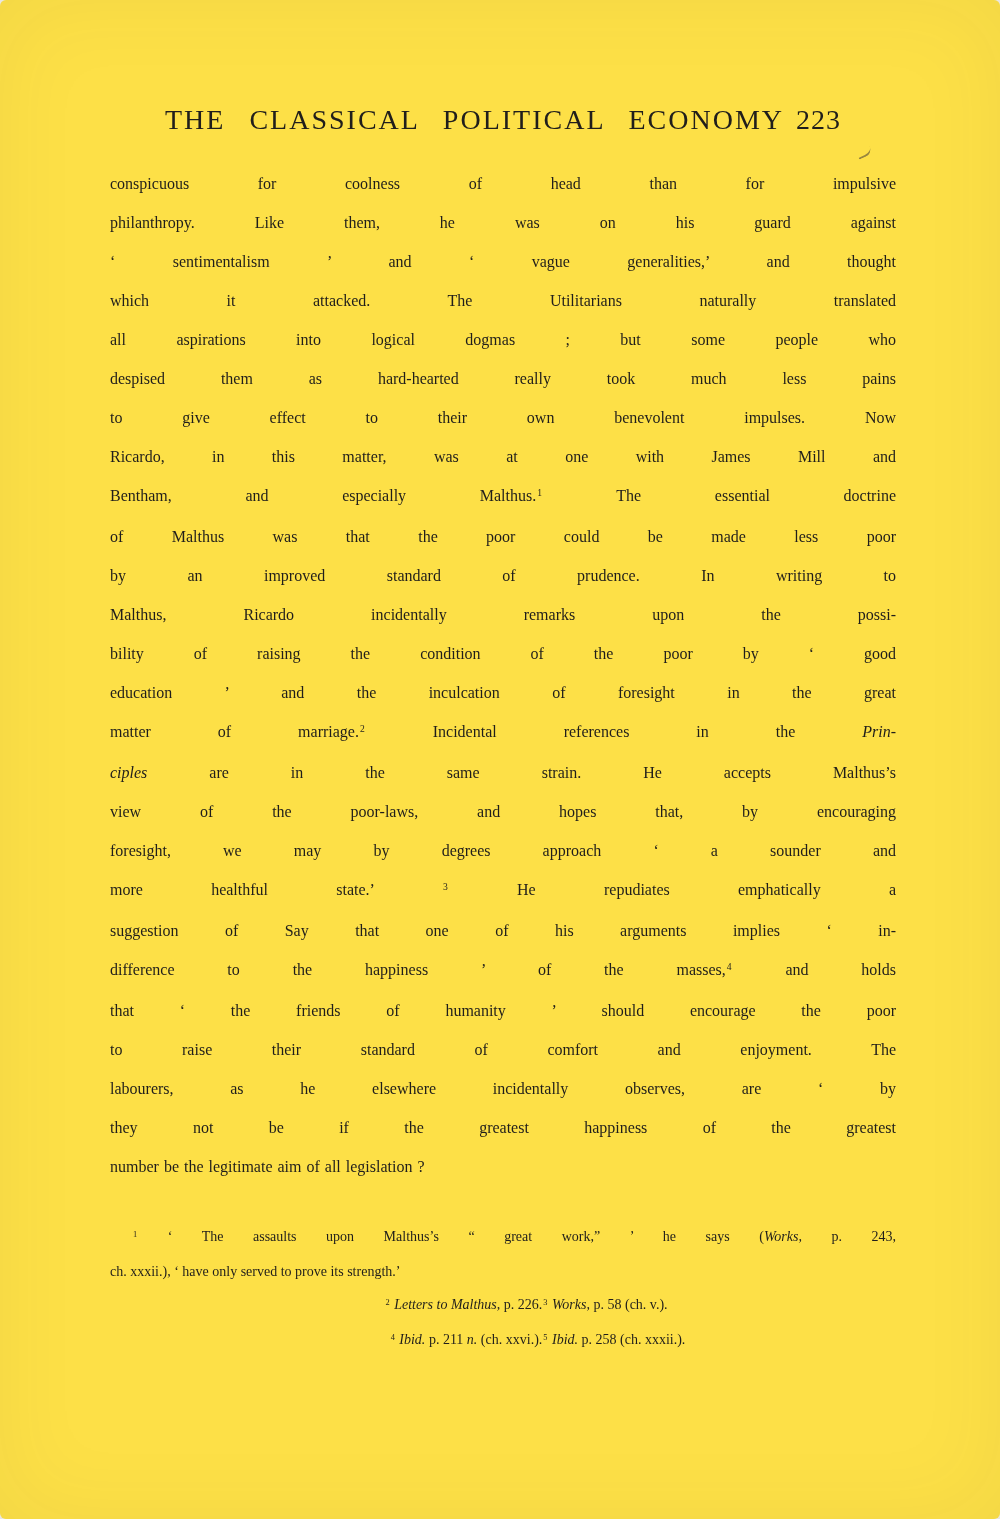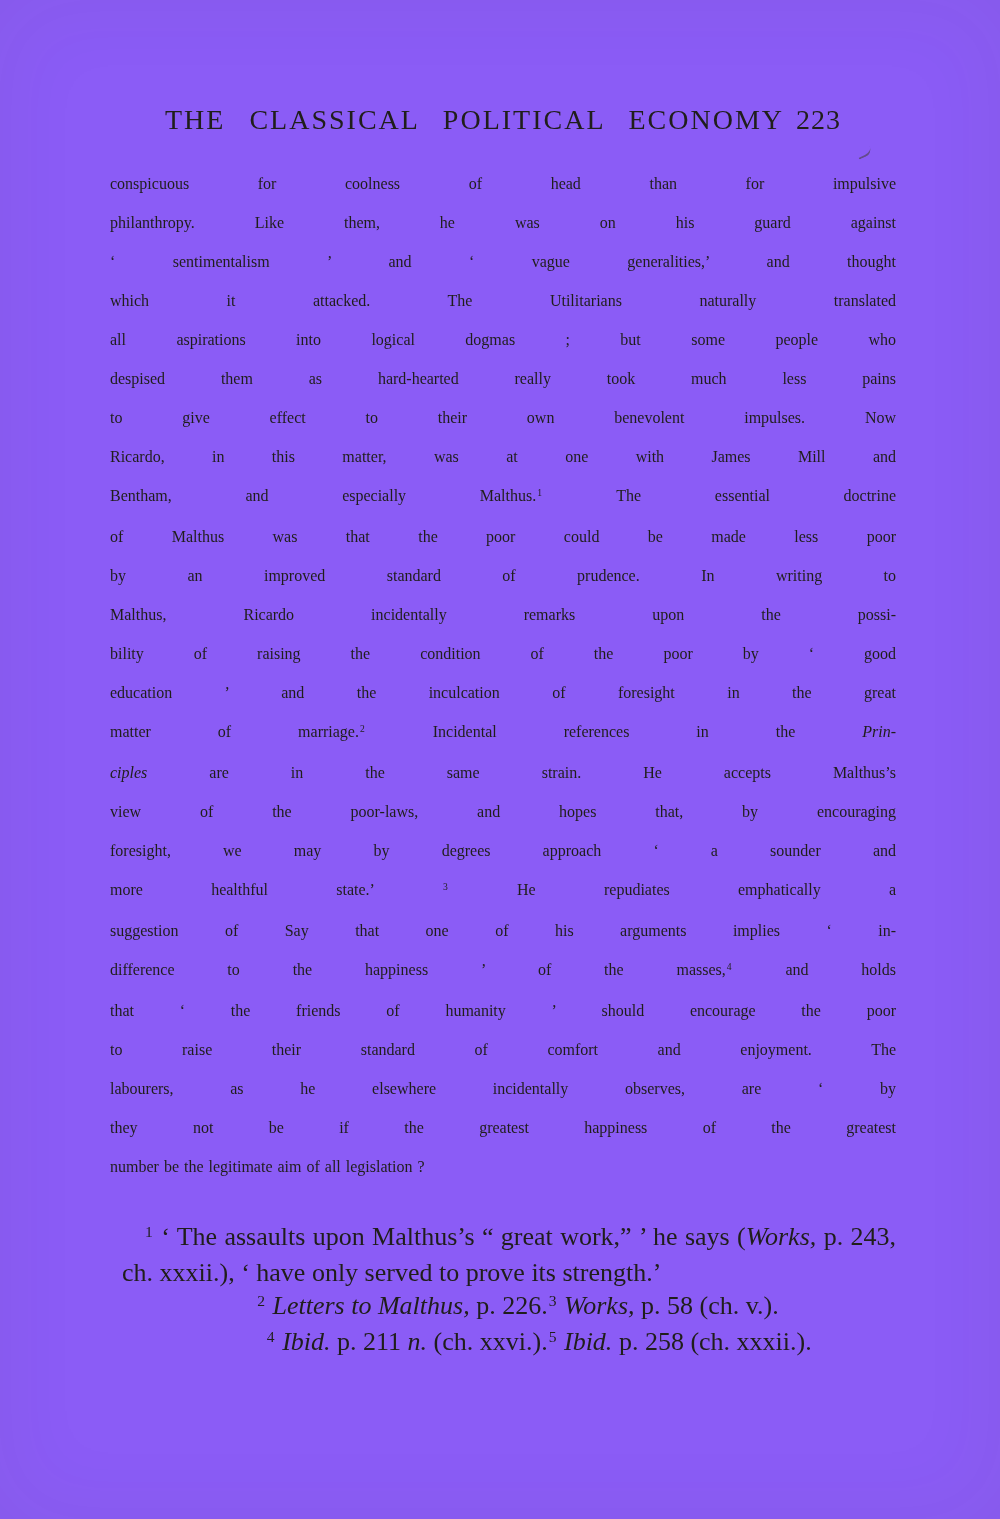--- a/index.html
+++ b/index.html
@@ -1,37 +1,38 @@
 <!DOCTYPE html>
 <html><head>
 <meta charset="utf-8">
 <style>
   * { box-sizing: border-box; }
   html, body { margin: 0; padding: 0; background: #e9e7e2; }
   .page {
     width: 1000px; height: 1519px; margin: 0 auto; position: relative;
-    background: #8b5cf6; color: #201e1b; overflow: hidden;
+    background: #fde047; color: #201e1b; overflow: hidden;
     font-family: "Liberation Serif", "DejaVu Serif", serif;
     box-shadow: inset 0 0 90px rgba(70,60,40,0.06);
+    border-radius: 6px;
   }
   .text-col { position: absolute; left: 110px; top: 104px; width: 786px; }
   .header {
     text-align: center; font-size: 28px; letter-spacing: 2px;
     word-spacing: 15px; white-space: nowrap; margin-bottom: 28px;
   }
   .header .pgnum { letter-spacing: 1px; margin-left: 12px; word-spacing: 0; }
   .body-text .line {
     font-size: 16px; line-height: 39px; word-spacing: 1px;
     text-align: justify; text-align-last: justify;
   }
   .body-text .line.nj { text-align-last: left; }
   .it { font-style: italic; }
   .sup { font-size: 60%; position: relative; top: -0.5em; padding: 0 1px; }
   .footnotes { margin-top: 34px; }
-  .fn-row { font-size: 26px; line-height: 33px; text-align: left; margin-left: 12px; }
+  .fn-row { font-size: 14px; line-height: 33px; text-align: left; }
   .fn-row.justify { text-align: justify; text-align-last: justify; }
   .fn-row.ind:not(.cols) { text-indent: 22px; }
   .fn-row.cols { display: flex; }
   .fn-row.cols .fn-cell:first-child { width: 55%; padding-left: 22px; text-align: right; }
   .smudge {
     position: absolute; left: 857px; top: 149px; width: 15px; height: 8px;
     border-bottom: 2px solid rgba(70,62,55,0.55);
     border-radius: 0 0 10px 2px; transform: rotate(-24deg);
   }
 </style>

